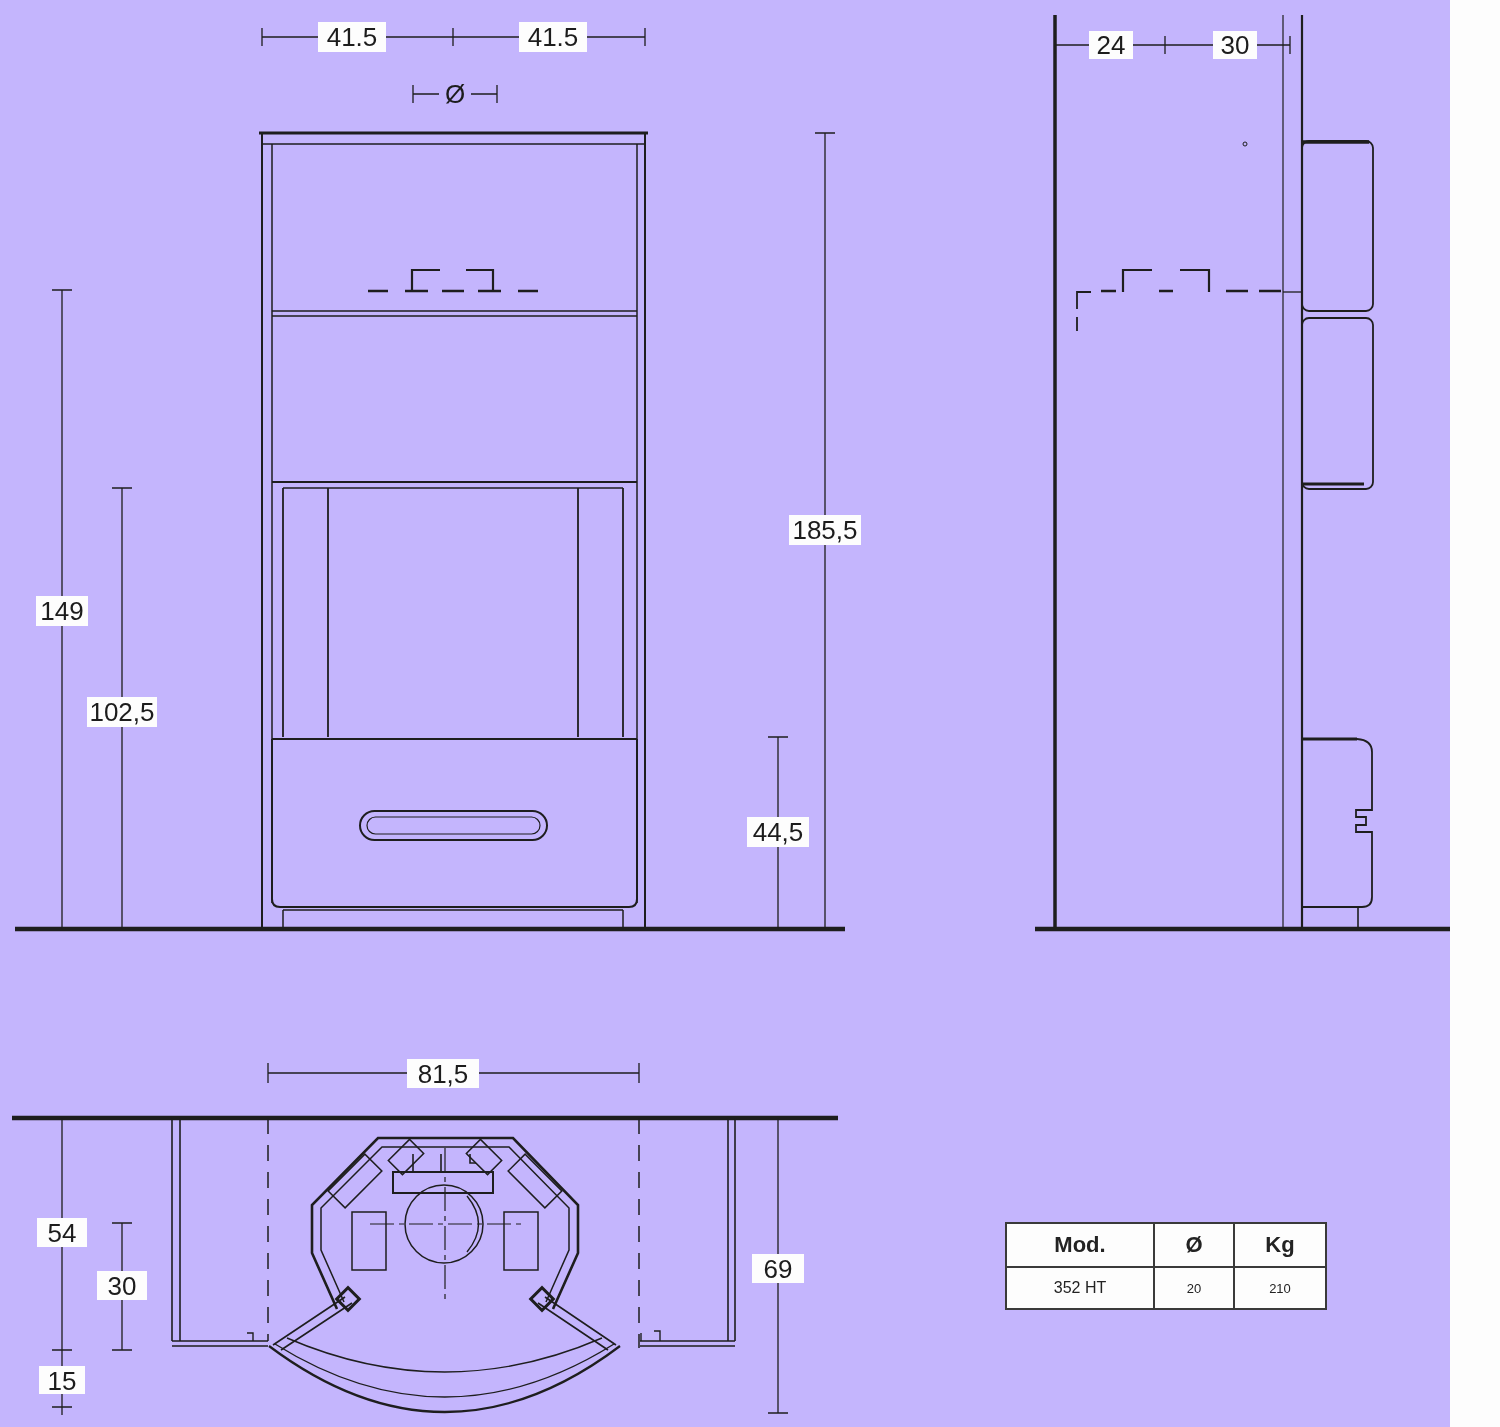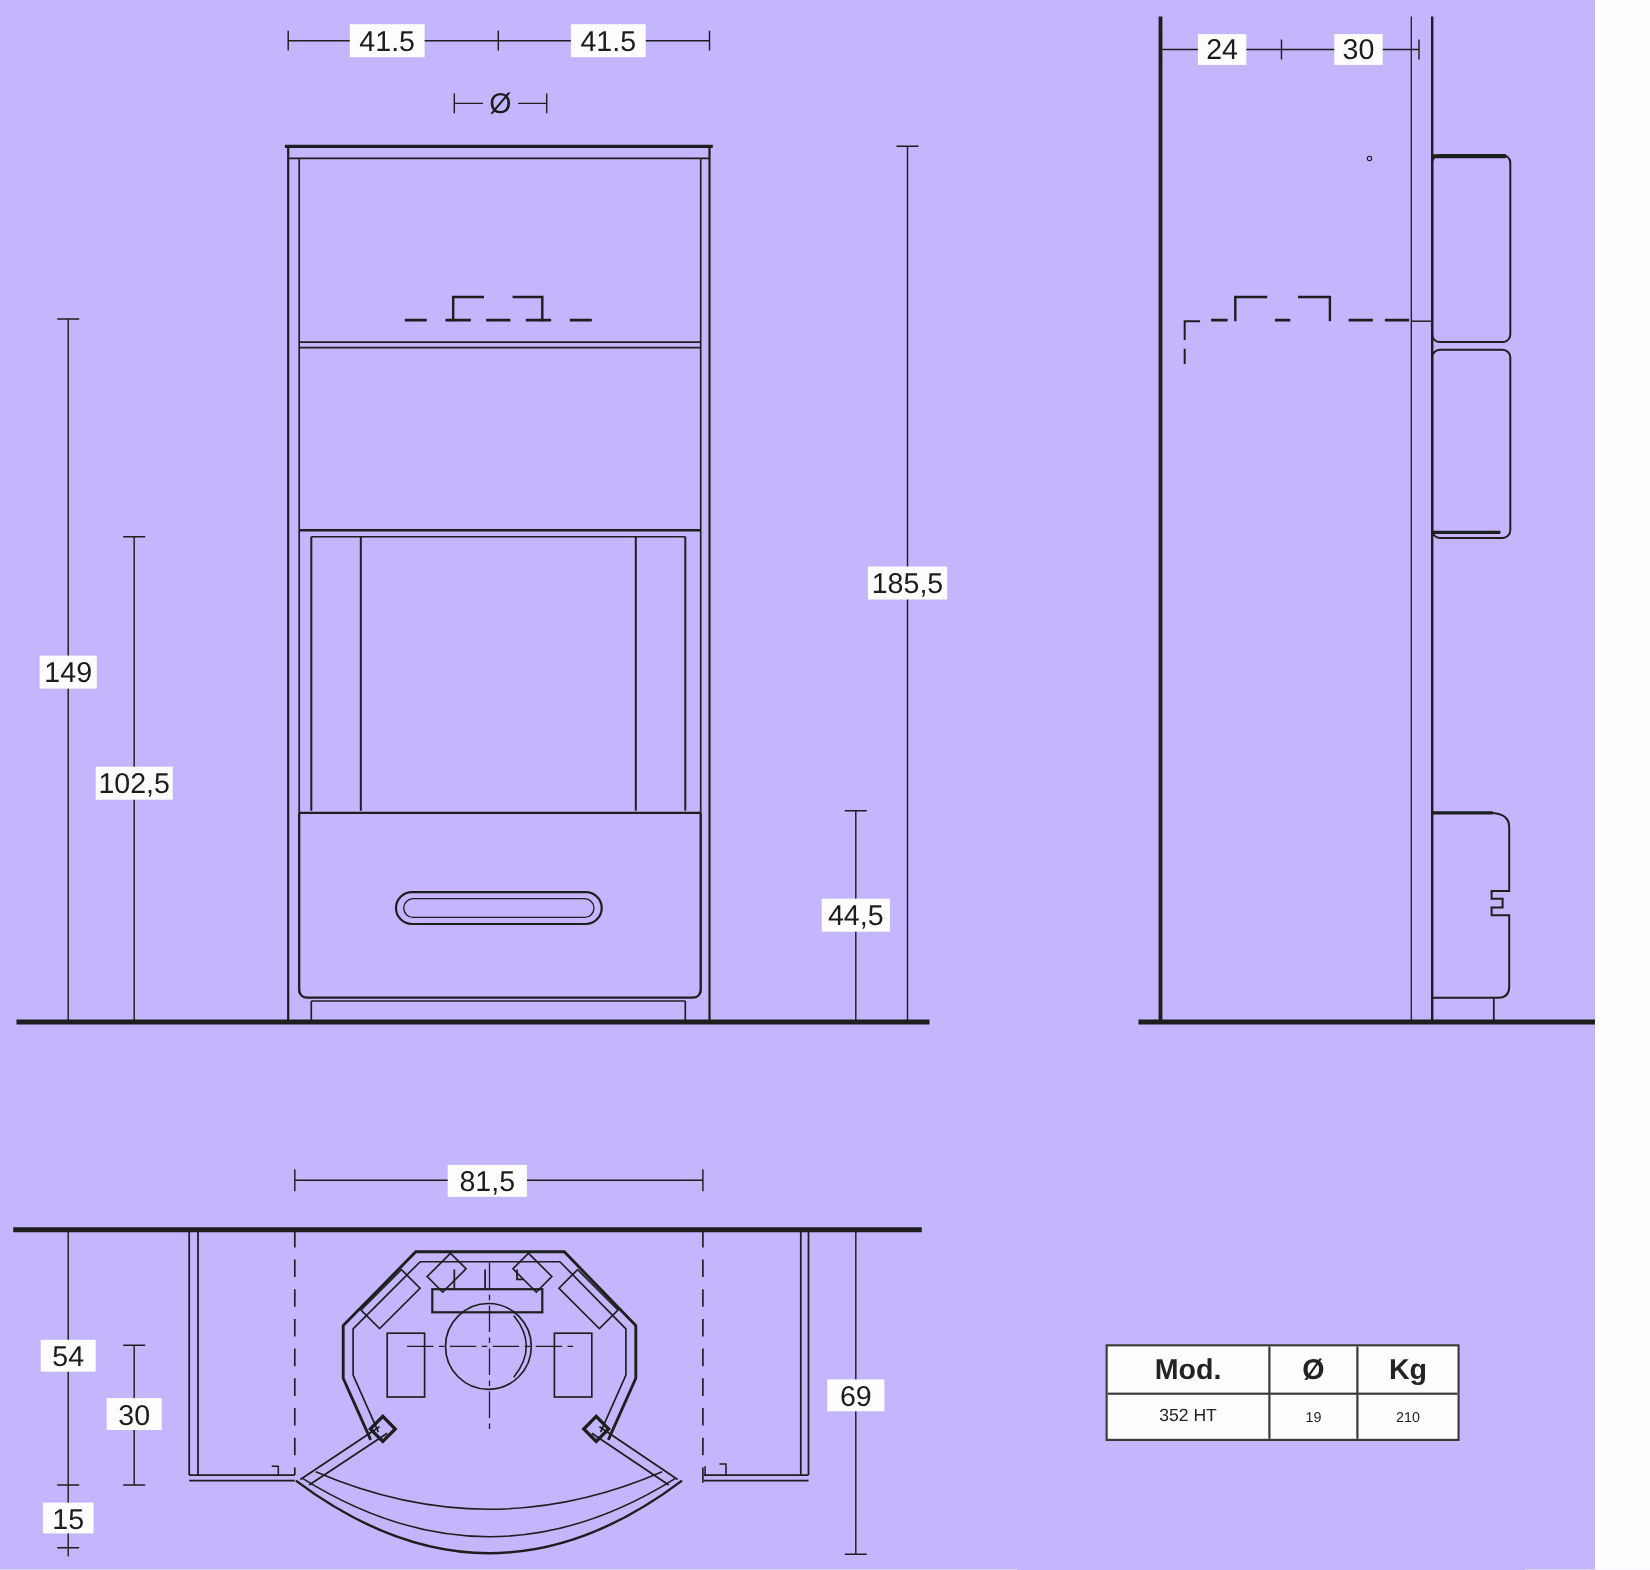--- a/index.html
+++ b/index.html
@@ -10,21 +10,21 @@
   text.dim{fill:#1c1c1c;font-size:26px;text-anchor:middle;font-family:"Liberation Sans",sans-serif;}
   .mask{fill:#fdfdfd;stroke:none;}
   .spec-table{position:absolute;left:1005px;top:1222px;width:322px;height:88px;
               border:2px solid #3a3a3a;box-sizing:border-box;display:grid;
               grid-template-columns:148px 80px 90px;grid-template-rows:44px 40px;
               background:#fdfdfd;color:#232323;}
   .spec-table .cell{display:flex;align-items:center;justify-content:center;
               border-right:2px solid #3a3a3a;border-bottom:2px solid #3a3a3a;box-sizing:border-box;}
   .spec-table .cell.last-col{border-right:none;}
   .spec-table .cell.last-row{border-bottom:none;}
-  .spec-table .hdr{font-weight:bold;font-size:26px;text-align:center;}
+  .spec-table .hdr{font-weight:bold;font-size:22px;text-align:center;}
   .spec-table .model{font-size:16px;}
   .spec-table .num{font-size:13px;}
 </style>
 </head>
 <body>
 
 <div id="canvas">
 <svg width="1500" height="1427" viewBox="0 0 1500 1427">
 
   <g>
@@ -158,16 +158,16 @@
     <text class="dim" x="62" y="1390">15</text>
     <text class="dim" x="778" y="1278">69</text>
   </g>
 </svg>
 
   <div class="spec-table">
     <div class="cell hdr">Mod.</div>
     <div class="cell hdr">Ø</div>
     <div class="cell hdr last-col">Kg</div>
     <div class="cell model last-row">352 HT</div>
-    <div class="cell num last-row">19</div>
+    <div class="cell num last-row">20</div>
     <div class="cell num last-col last-row">210</div>
   </div>
 </div>
 
 </body></html>

